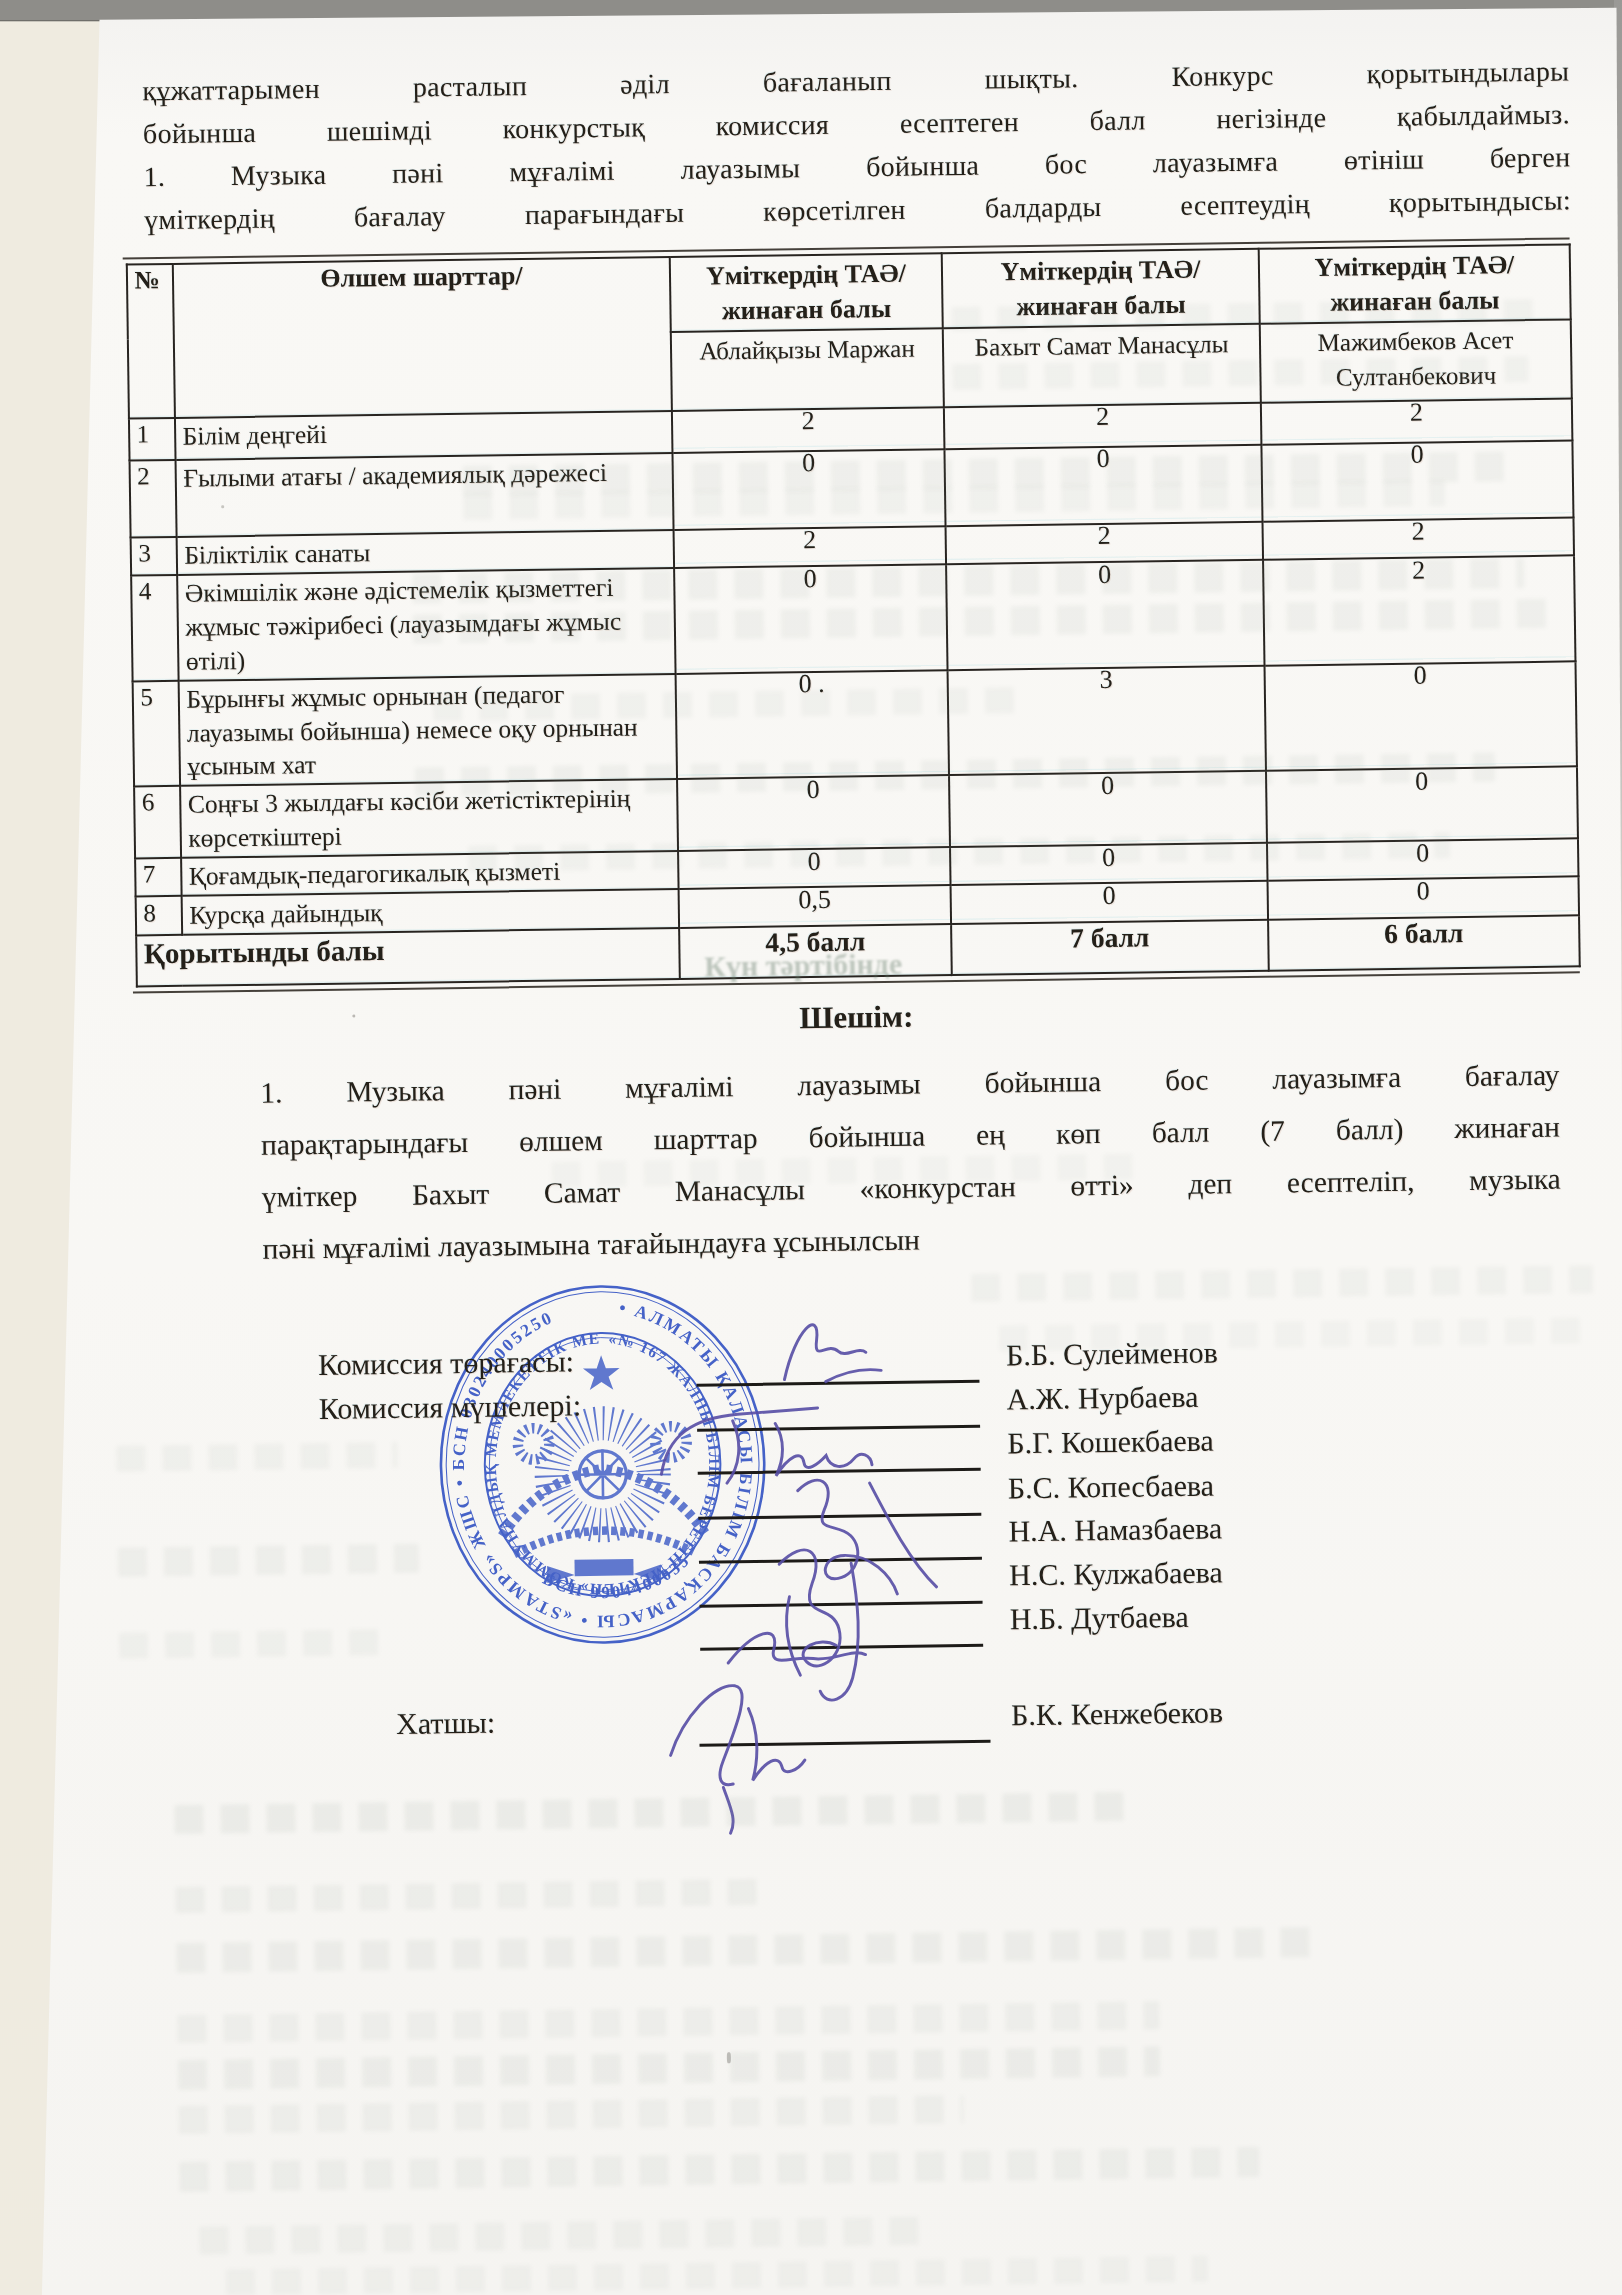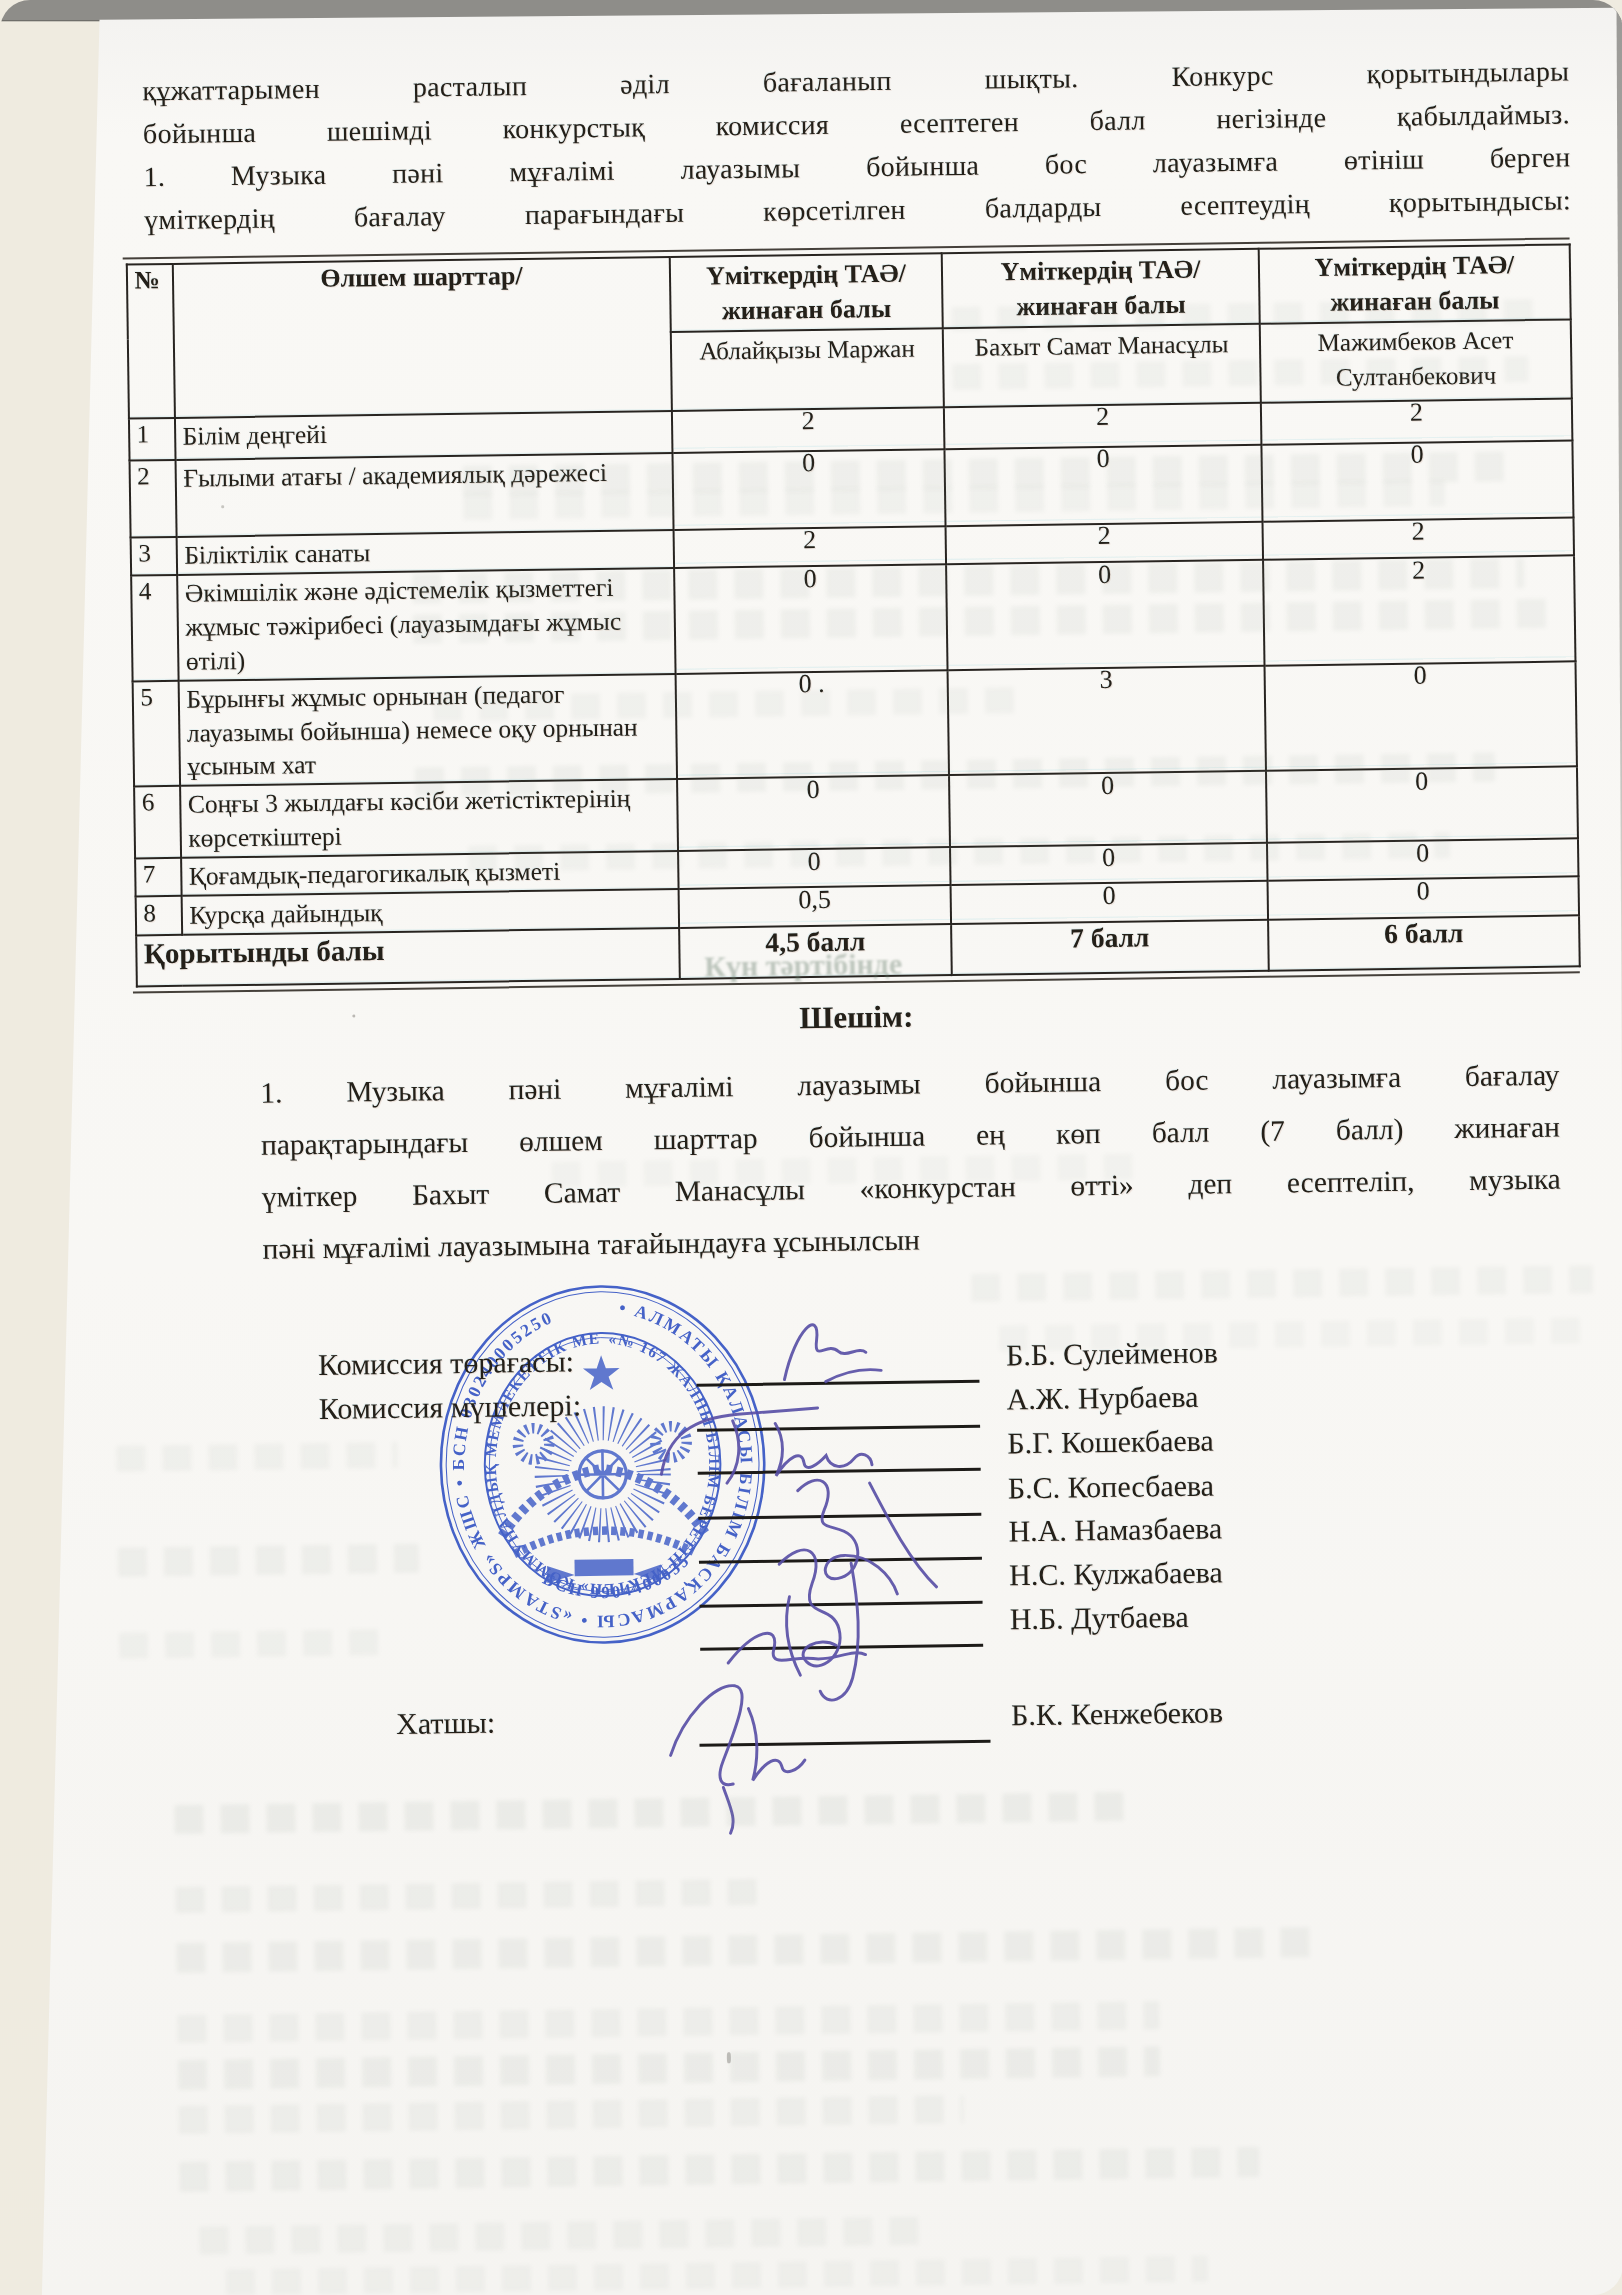--- a/index.html
+++ b/index.html
@@ -4,21 +4,21 @@
 <style>
   html,body{margin:0;padding:0;}
   body{
     width:1623px;height:2295px;
     background:#efebe0;
     font-family:"Liberation Serif","DejaVu Serif",serif;
     color:#242019;
     overflow:hidden;
     position:relative;
   }
-  .scan-root{position:absolute;inset:0;overflow:hidden;border-radius:30px;}
+  .scan-root{position:absolute;inset:0;overflow:hidden;}
   .lid-band{position:absolute;left:0;top:0;width:1623px;height:19.6px;background:#8e8d89;box-shadow:0 1.3px 0 #6f6e6a;}
   .edge-strip-right{position:absolute;right:0;top:0;width:9.2px;height:1112px;background:linear-gradient(180deg,#9a9996,#c6c4bf 70%,rgba(198,196,191,0));}
   .page{
     position:absolute;inset:0;
     background:linear-gradient(180deg,#f3f2f0 0%,#f9f8f5 6%,#f8f7f4 55%,#f5f4f1 100%);
     clip-path:polygon(6.13% 0.86%, 99.6% 0.34%, 100% 57%, 100% 100%, 2.58% 100%);
     filter:drop-shadow(-2.6px 1.3px 2px rgba(110,104,92,.55));
   }
   .content{
     position:absolute;inset:0;

